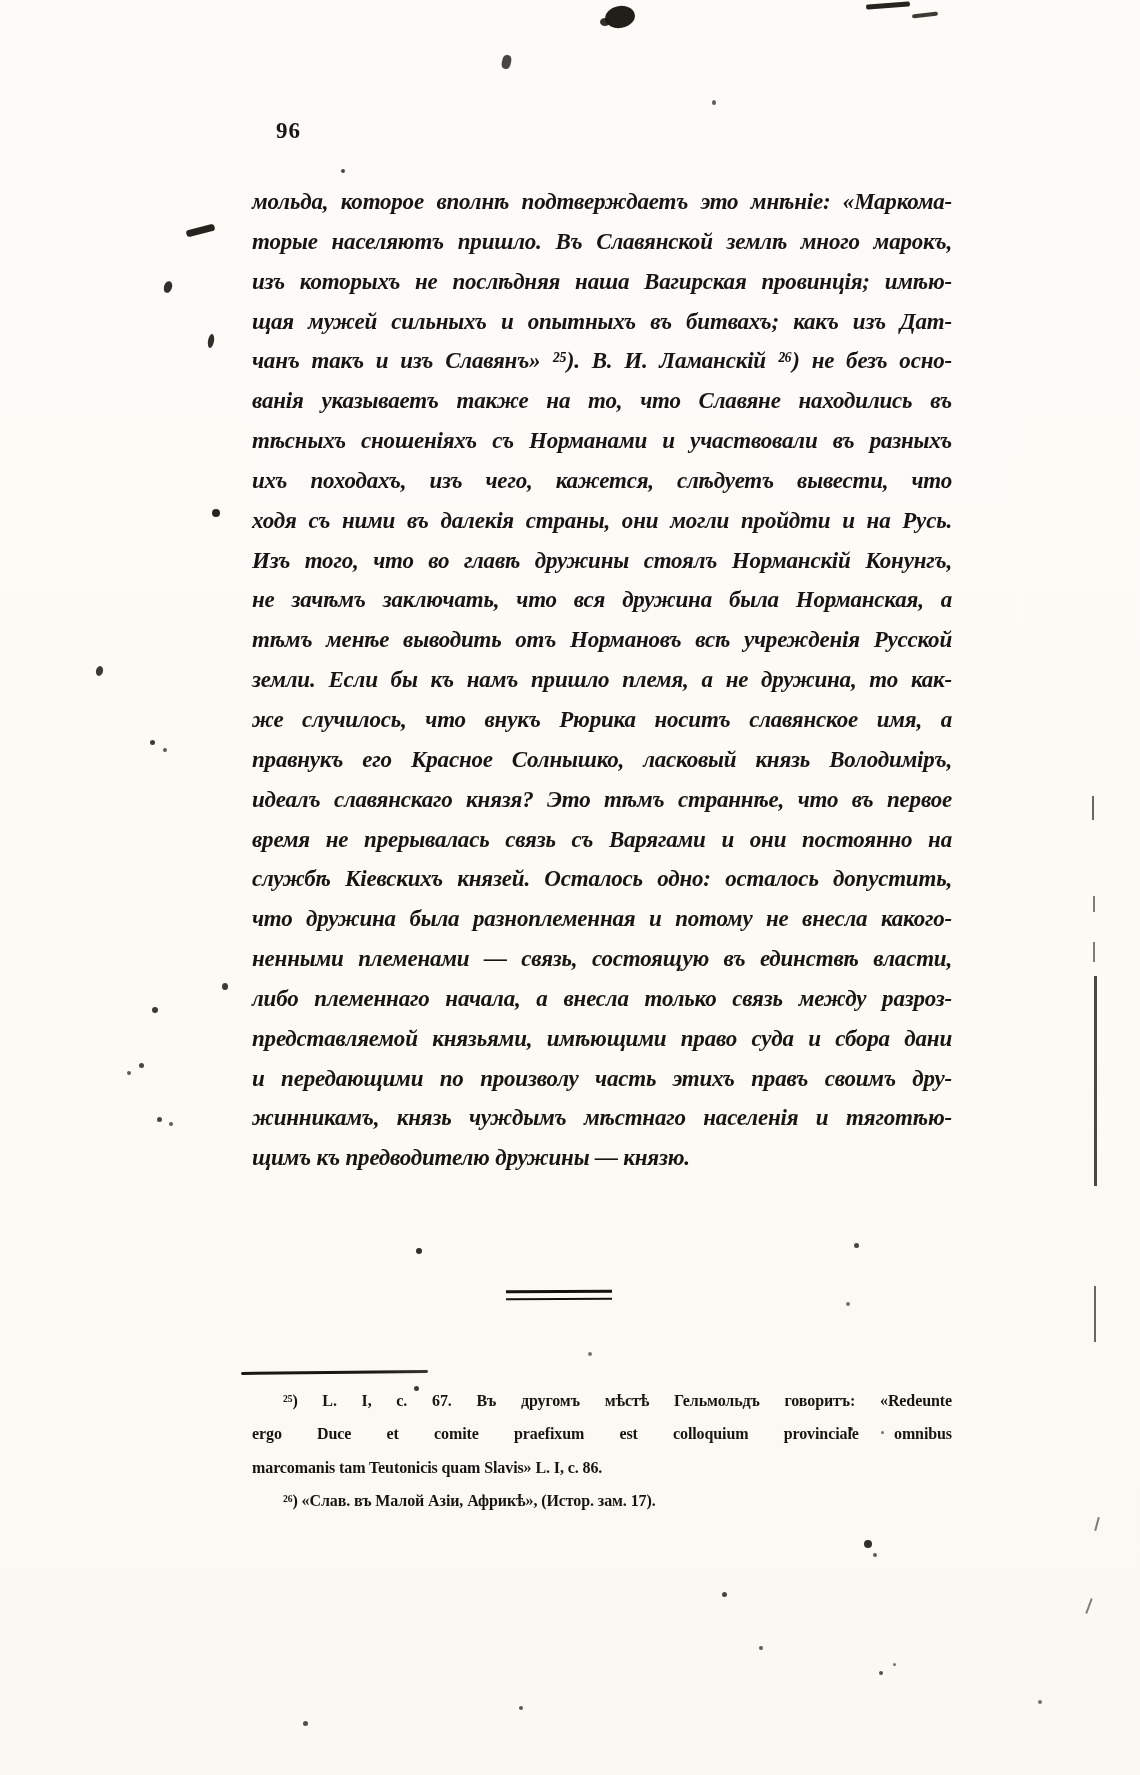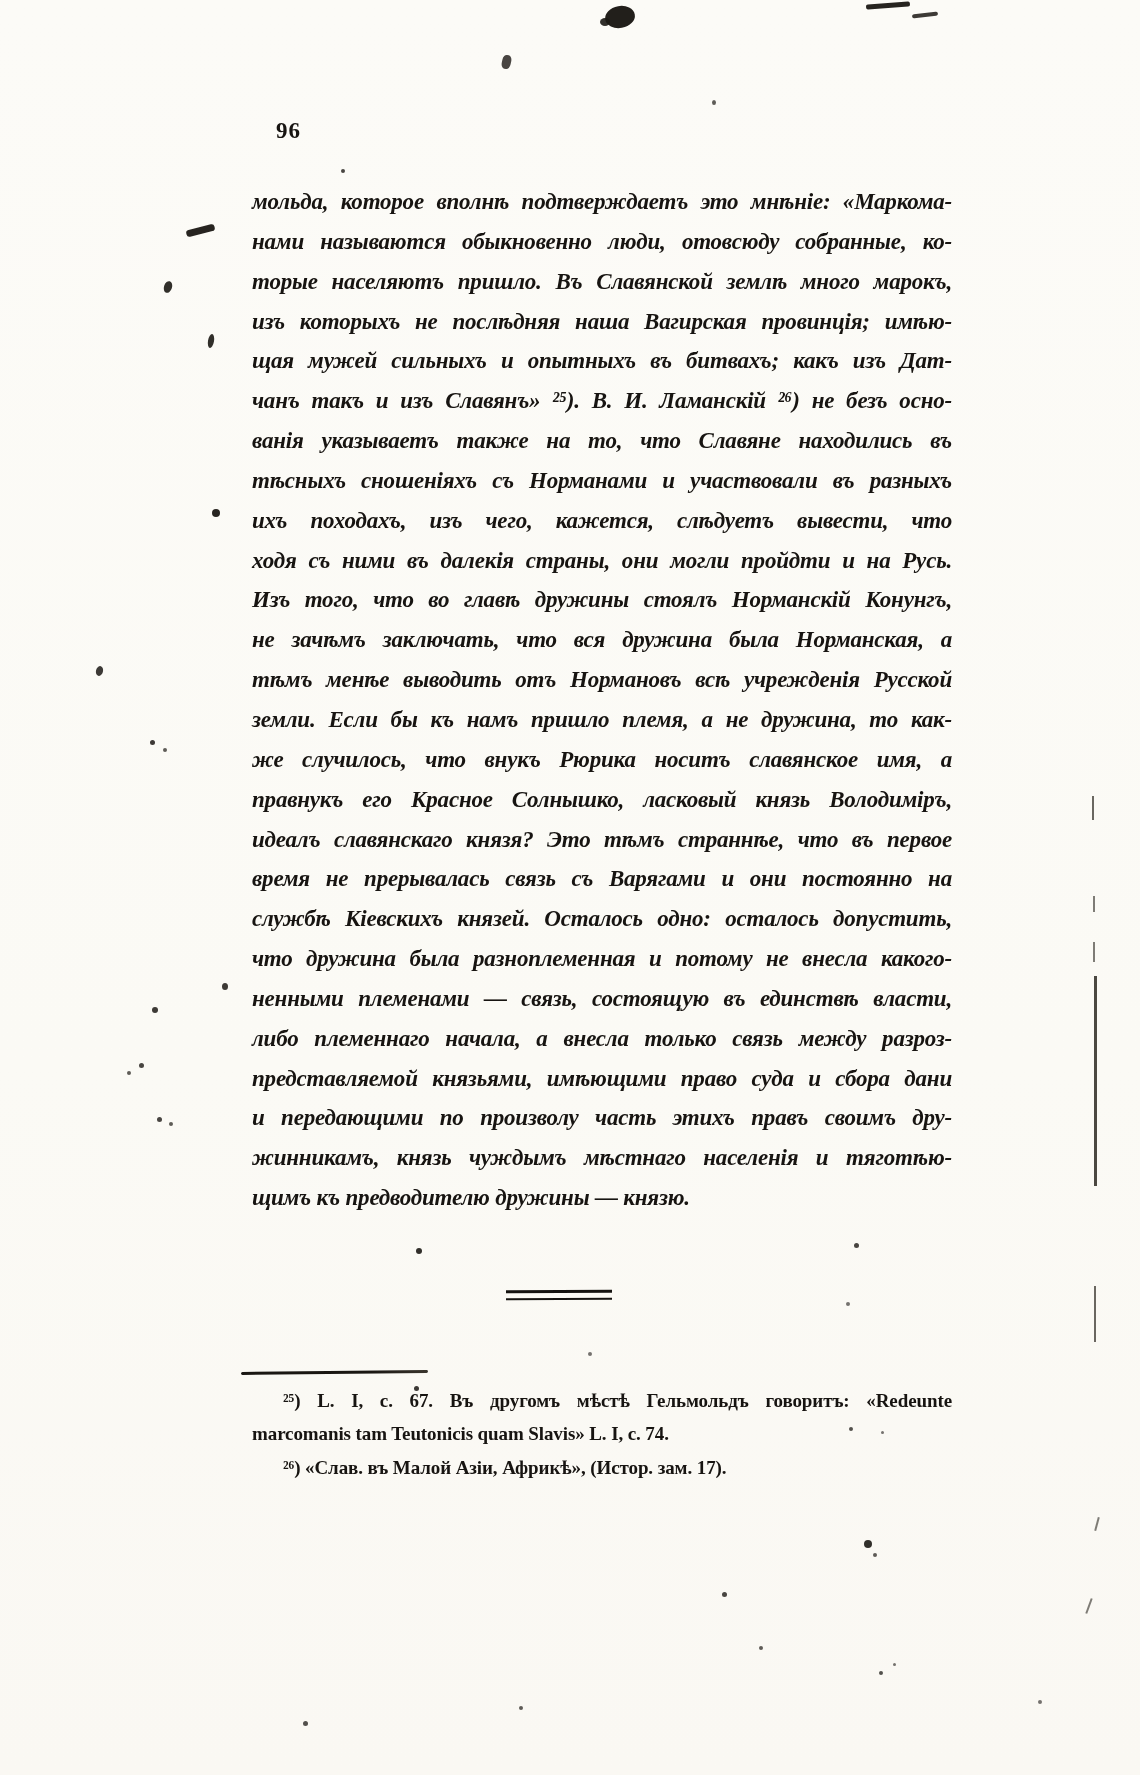--- a/index.html
+++ b/index.html
@@ -35,40 +35,39 @@
   }
   .footnote-sep{
     position:absolute; left:241px; top:1371px; width:187px; height:3px;
     background:linear-gradient(90deg,#1a1713 0%, #1a1713 70%, #3a352d 100%);
     border-radius:2px; transform:rotate(-0.6deg);
   }
   .footnotes{
     position:absolute; left:252px; top:1384px; width:700px;
   }
   .fn-line{
-    font-size:19px; font-weight:bold; line-height:33.4px;
+    font-size:16px; font-weight:bold; line-height:33.4px;
     letter-spacing:-0.1px;
     text-align:justify; text-align-last:justify;
     height:33.4px; white-space:nowrap;
   }
   .fn-line.ind{ text-indent:31px; }
   .fn-line.noj{ text-align-last:left; }
   .mark{ position:absolute; background:#1b1814; }
   .vline{ position:absolute; background:#2c2821; width:2px; }
 </style>
 </head>
 <body>
 
 <div class="page">
 
   <span class="pagenum">96</span>
 
   <main class="body-text">
     <div class="line">мольда, которое вполнѣ подтверждаетъ это мнѣніе: «Маркома-</div>
-    <div class="line">нами называются обыкновенно люди, отовсюду собранные, ко-</div>
     <div class="line">торые населяютъ пришло. Въ Славянской землѣ много марокъ,</div>
     <div class="line">изъ которыхъ не послѣдняя наша Вагирская провинція; имѣю-</div>
     <div class="line">щая мужей сильныхъ и опытныхъ въ битвахъ; какъ изъ Дат-</div>
     <div class="line">чанъ такъ и изъ Славянъ» ²⁵). В. И. Ламанскій ²⁶) не безъ осно-</div>
     <div class="line">ванія указываетъ также на то, что Славяне находились въ</div>
     <div class="line">тѣсныхъ сношеніяхъ съ Норманами и участвовали въ разныхъ</div>
     <div class="line">ихъ походахъ, изъ чего, кажется, слѣдуетъ вывести, что</div>
     <div class="line">ходя съ ними въ далекія страны, они могли пройдти и на Русь.</div>
     <div class="line">Изъ того, что во главѣ дружины стоялъ Норманскій Конунгъ,</div>
     <div class="line">не зачѣмъ заключать, что вся дружина была Норманская, а</div>
@@ -86,21 +85,22 @@
     <div class="line">и передающими по произволу часть этихъ правъ своимъ дру-</div>
     <div class="line">жинникамъ, князь чуждымъ мѣстнаго населенія и тяготѣю-</div>
     <div class="line last">щимъ къ предводителю дружины — князю.</div>
   </main>
 
   <div class="end-rule"></div>
   <div class="footnote-sep"></div>
 
   <section class="footnotes">
     <div class="fn-line ind">²⁵) L. I, c. 67. Въ другомъ мѣстѣ Гельмольдъ говоритъ: «Redeunte</div>
-    <div class="fn-line noj">marcomanis tam Teutonicis quam Slavis» L. I, c. 74.</div>
+    <div class="fn-line">ergo Duce et comite praefixum est colloquium provinciale omnibus</div>
+    <div class="fn-line noj">marcomanis tam Teutonicis quam Slavis» L. I, c. 86.</div>
     <div class="fn-line ind noj">²⁶) «Слав. въ Малой Азіи, Африкѣ», (Истор. зам. 17).</div>
   </section>
 
   <div class="mark" style="left:605px;top:6px;width:30px;height:22px;border-radius:50%;transform:rotate(-10deg);opacity:.97;"></div>
   <div class="mark" style="left:600px;top:18px;width:10px;height:8px;border-radius:50%;opacity:.9;"></div>
   <div class="mark" style="left:866px;top:3px;width:44px;height:5px;border-radius:2px;transform:rotate(-4deg);opacity:.95;"></div>
   <div class="mark" style="left:912px;top:13px;width:26px;height:4px;border-radius:2px;transform:rotate(-7deg);opacity:.85;"></div>
   <div class="mark" style="left:502px;top:55px;width:9px;height:14px;border-radius:40%;transform:rotate(12deg);opacity:.8;"></div>
   <div class="mark" style="left:341px;top:169px;width:4px;height:4px;border-radius:50%;opacity:.8;"></div>
   <div class="mark" style="left:712px;top:100px;width:4px;height:5px;border-radius:50%;opacity:.7;"></div>

